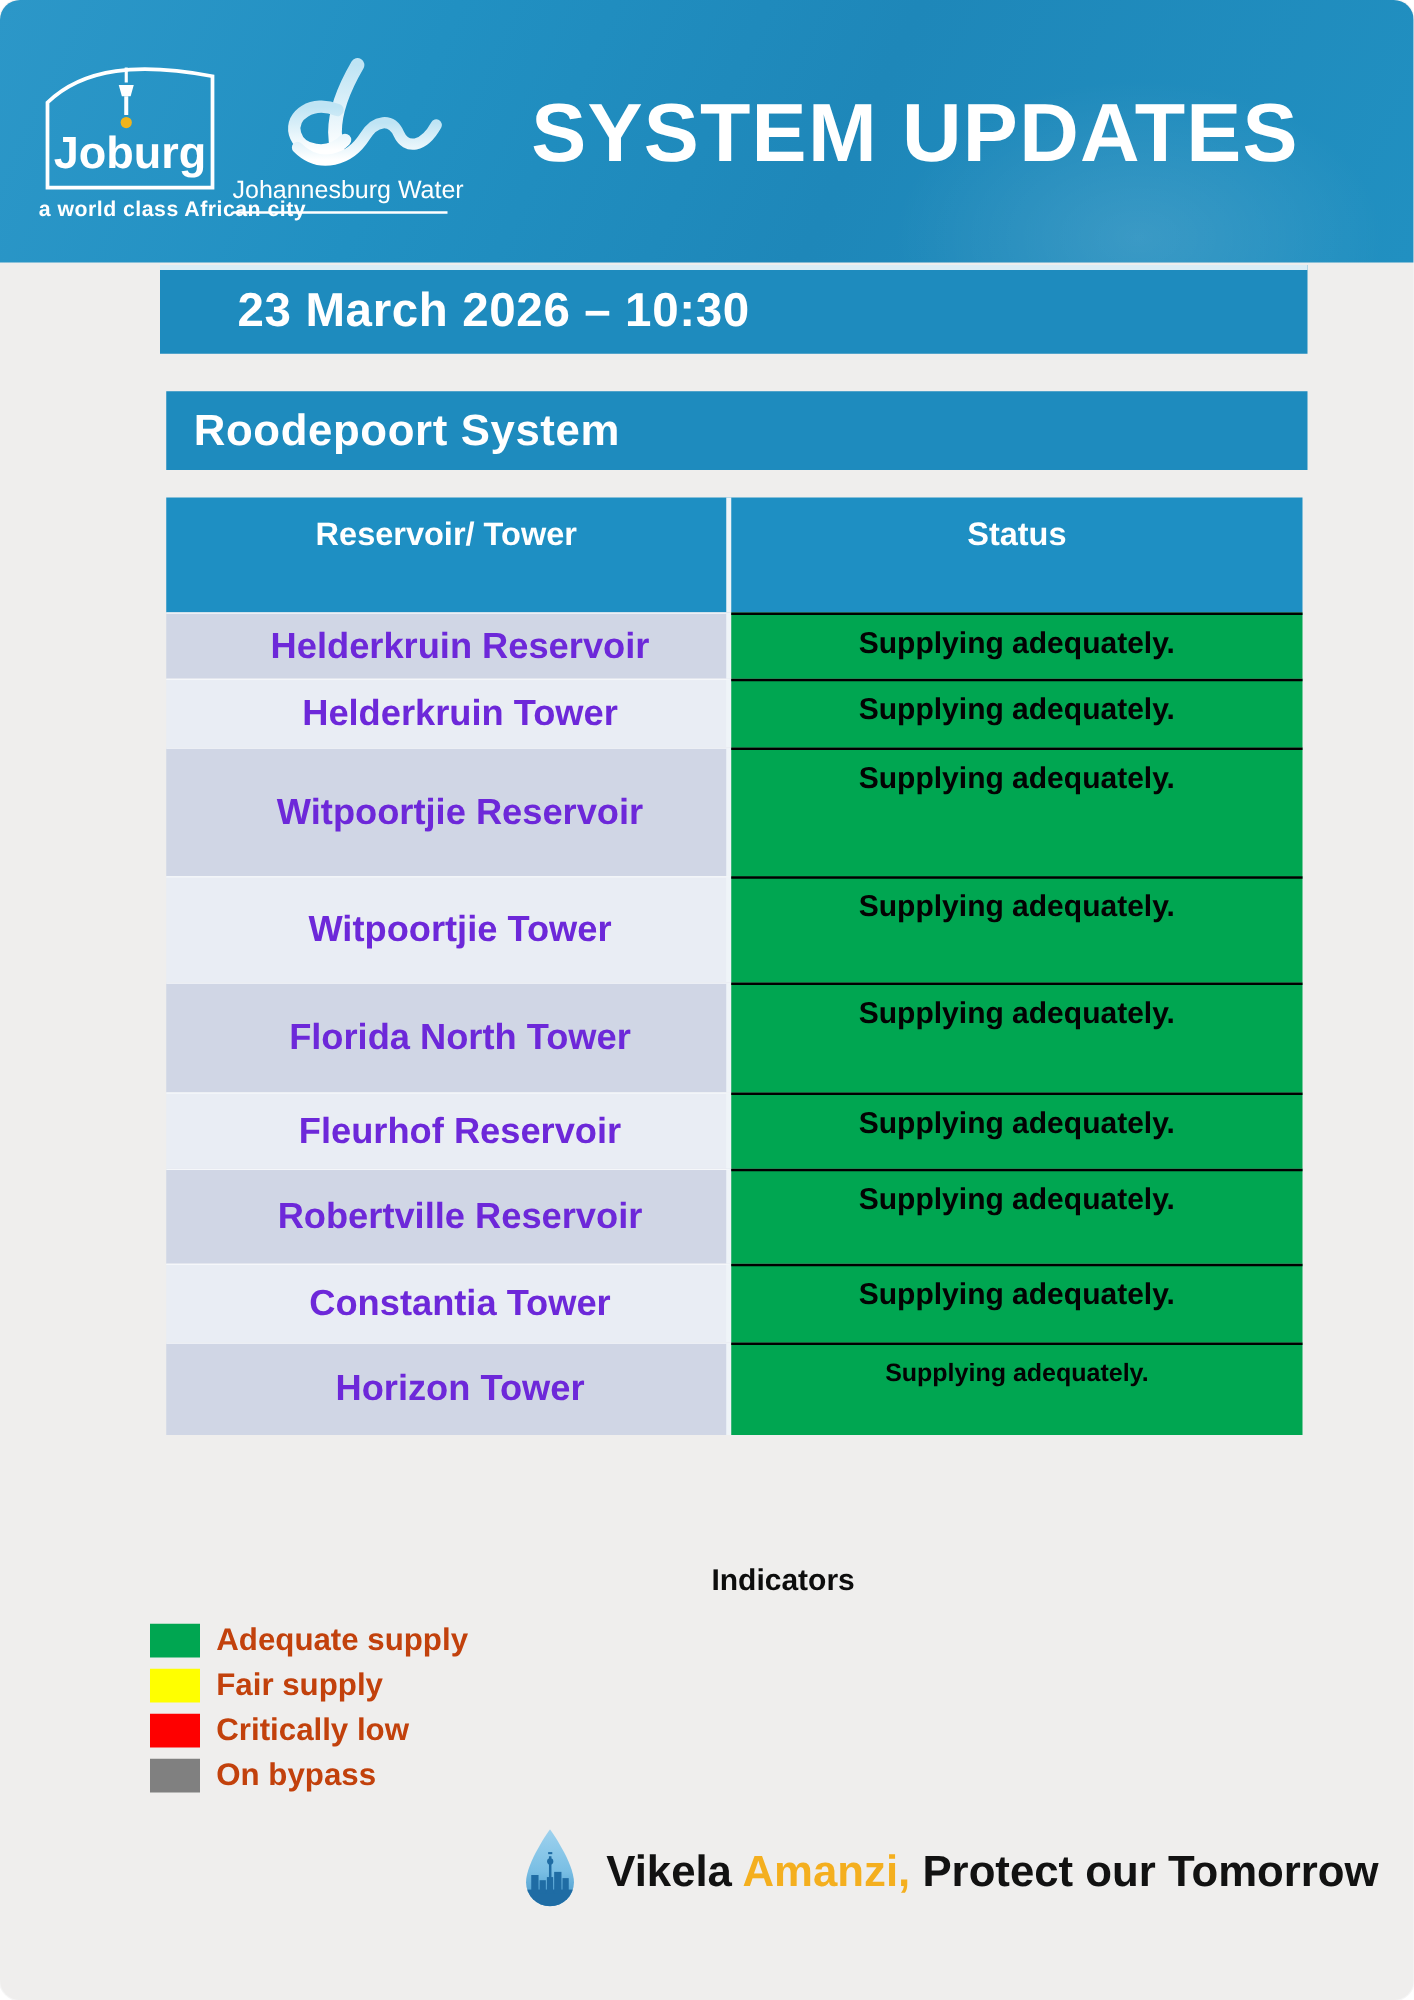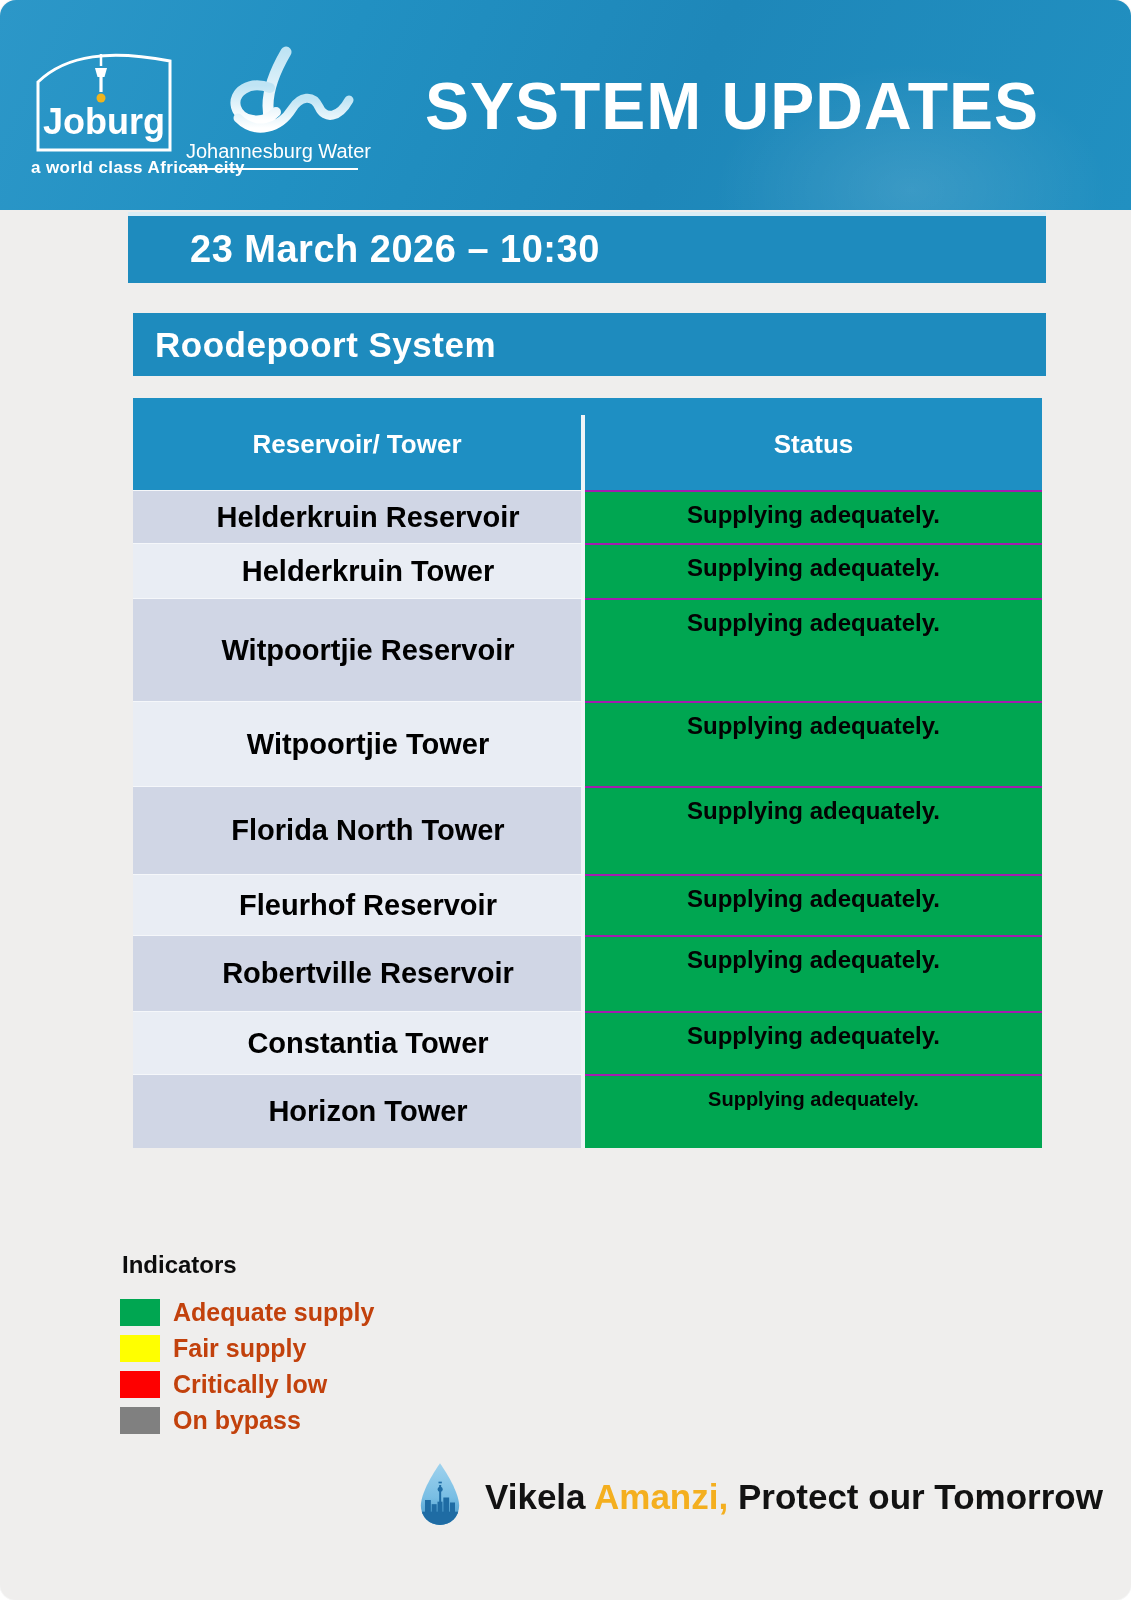--- a/index.html
+++ b/index.html
@@ -48,52 +48,52 @@
     margin:30px 12px 0 133px; width:913px; height:63px;
     background:#1E8BBE;
     display:flex; align-items:center; padding-left:22px;
     color:#fff; font-weight:bold; font-size:35px; letter-spacing:0.5px;
   }
 
   
   .table { margin:22px 0 0 133px; width:909px; }
   .thead { display:flex; height:92px; background:#1E8FC3; }
   .th {
-    color:#fff; font-weight:bold; font-size:26px; text-align:center; padding-top:14px;margin-top:17px;
+    color:#fff; font-weight:bold; font-size:26px; text-align:center; padding-top:14px;
   }
   .th.col-name { width:452px; border-right:4px solid #EFF4F8; }
   .th.col-status { flex:1; }
 
   .trow { display:flex; }
   .name-cell {
     width:452px; border-right:4px solid #EFF4F8; border-top:1px solid #F5F7FA;
     display:flex; align-items:center; justify-content:center;
-    font-weight:bold; font-size:29px; color:#000000; text-align:center;padding-left:22px;
+    font-weight:bold; font-size:29px; color:#6d28d9; text-align:center;padding-left:22px;
   }
   .trow:nth-child(odd)  .name-cell { background:#D0D6E5; }
   .trow:nth-child(even) .name-cell { background:#E9EDF4; }
   .status-cell {
-    flex:1; border-top:2px solid #a21caf;
+    flex:1; border-top:2px solid #000000;
     display:flex; justify-content:center; padding-top:9px;
     font-weight:bold; font-size:24px; color:#030303;
   }
   .trow:nth-child(1){height:53px}
   .trow:nth-child(2){height:55px}
   .trow:nth-child(3){height:103px}
   .trow:nth-child(4){height:85px}
   .trow:nth-child(5){height:88px}
   .trow:nth-child(6){height:61px}
   .trow:nth-child(7){height:76px}
   .trow:nth-child(8){height:63px}
   .trow:nth-child(9){height:74px}
   .trow:nth-child(9) .status-cell{font-size:20px; padding-top:12px;}
 
   
   .indicators { margin:103px 0 0 120px; }
-  .indicators-title { font-size:24px; font-weight:bold; color:#0d0d0d; margin:0 0 20px 2px; }
+  .indicators-title { font-size:24px; font-weight:bold; color:#0d0d0d; margin:0 0 20px 2px;text-align:center; }
   .legend-item { display:flex; align-items:center; height:27px; margin-bottom:9px; }
   .legend-swatch { width:40px; height:27px; margin-right:13px; flex:none; }
   .legend-label { font-size:25px; font-weight:bold; color:#c2410c; white-space:nowrap; }
 
   
   .footer { display:flex; align-items:center; margin:26px 0 0 415px; }
   .drop-icon { flex:none; margin-right:20px; }
   .footer-text { font-size:35px; font-weight:bold; color:#121212; white-space:nowrap; }
   .footer-text .hl { color:#F4AF1F; }
 </style>

